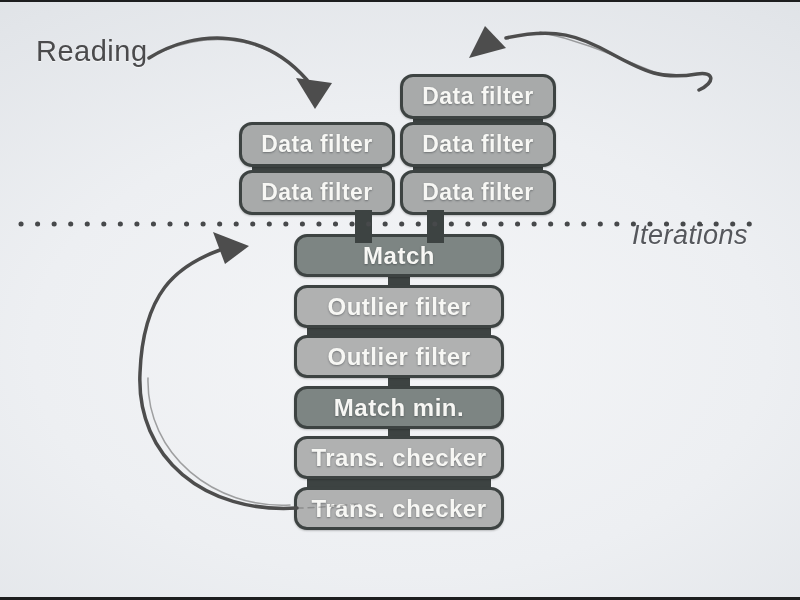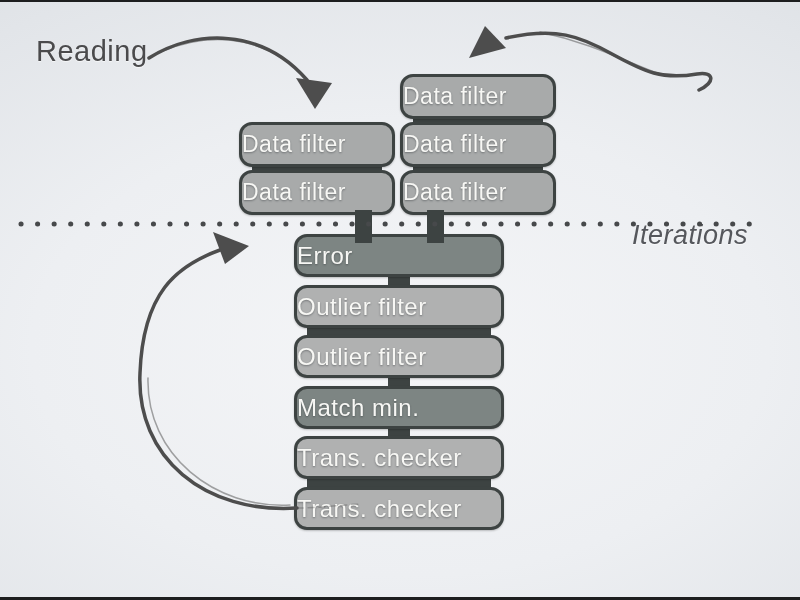--- a/index.html
+++ b/index.html
@@ -26,23 +26,23 @@
   #reading-label{left:36px;top:37px;font-size:29px;}
   #reference-label{left:643px;top:31px;font-size:29px;}
   #iterations-label{left:632px;top:222px;font-size:27px;font-style:italic;color:var(--iterations,#55575c);}
 
   .node{
     position:absolute;
     box-sizing:border-box;
     background:var(--box-light,#b0b1b1);
     border:3px solid var(--box-border,#3d4342);
     border-radius:13px;
-    display:flex;align-items:center;
+    display:flex;align-items:center;justify-content:center;
     color:var(--box-text,#f7f7f4);
-    font-weight:400;
+    font-weight:700;
     letter-spacing:.5px;
     box-shadow:0 1px 2px rgba(0,0,0,.22);
   }
   .node span{
     line-height:1;
     text-shadow:0 1px 2px rgba(40,45,48,.45);
     white-space:nowrap;
   }
   .node.tone-dark{background:var(--box-dark,#7d8583);}
   .node.tone-filter{background:var(--box-filter,#a8aaaa);}
@@ -91,21 +91,21 @@
         <span>Data filter</span>
       </div>
     </div>
   <div id="pipeline-stack">
       <div class="tab" style="left: 388px; top: 274px; width: 22px; height: 14px;"></div>
       <div class="junction" style="left: 307px; top: 324px; width: 184px; height: 15px;"></div>
       <div class="tab" style="left: 388px; top: 375px; width: 22px; height: 14px;"></div>
       <div class="tab" style="left: 388px; top: 426px; width: 22px; height: 13px;"></div>
       <div class="junction" style="left: 307px; top: 475px; width: 184px; height: 16px;"></div>
       <div class="node tone-dark sz-pipe" style="left: 294px; top: 234px; width: 210px; height: 43px;">
-        <span>Error</span>
+        <span>Match</span>
       </div>
       <div class="node  sz-pipe" style="left: 294px; top: 285px; width: 210px; height: 43px;">
         <span>Outlier filter</span>
       </div>
       <div class="node  sz-pipe" style="left: 294px; top: 335px; width: 210px; height: 43px;">
         <span>Outlier filter</span>
       </div>
       <div class="node tone-dark sz-pipe" style="left: 294px; top: 386px; width: 210px; height: 43px;">
         <span>Match min.</span>
       </div>

